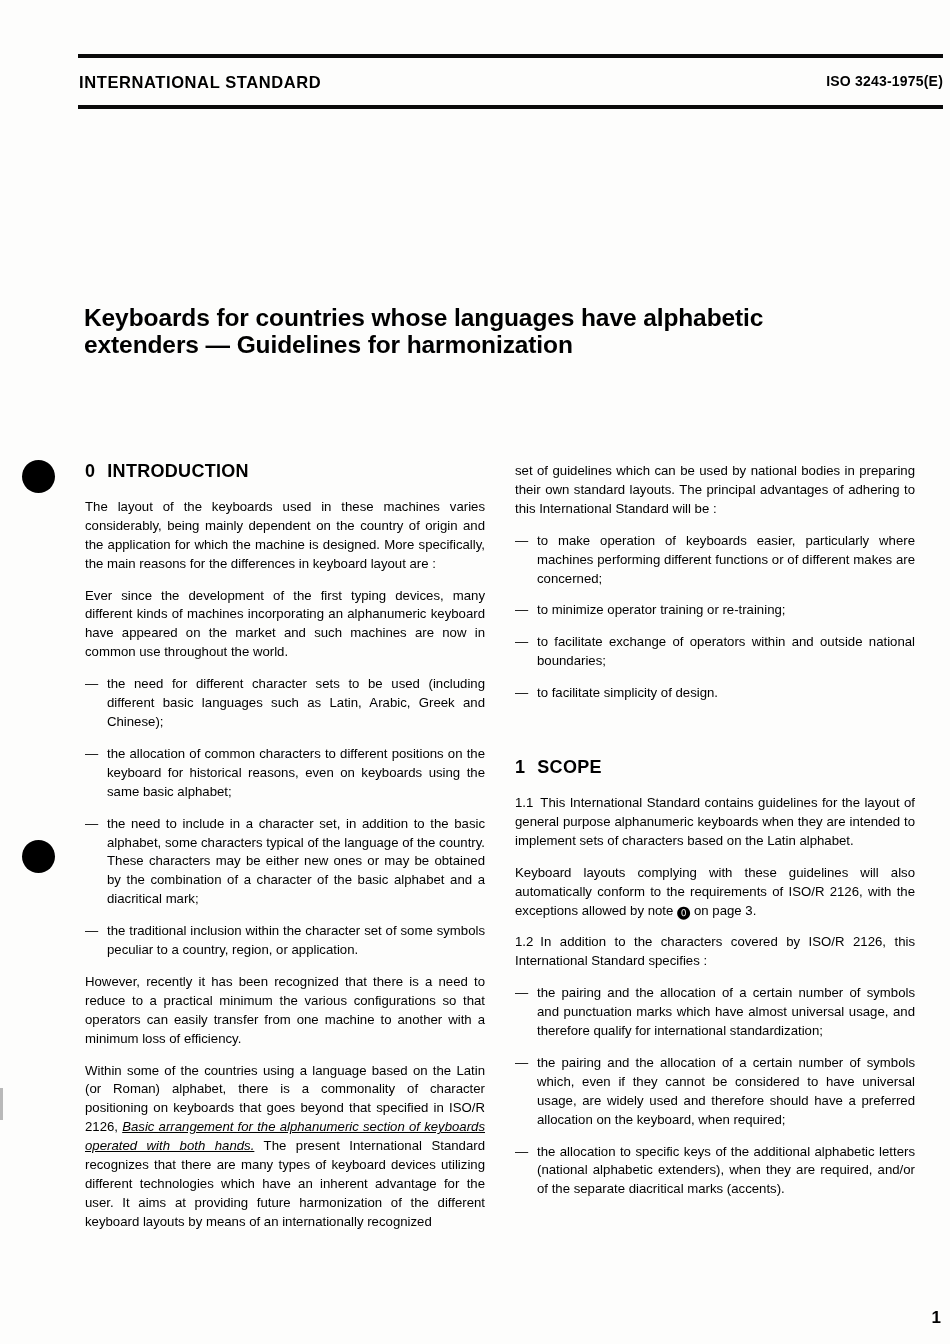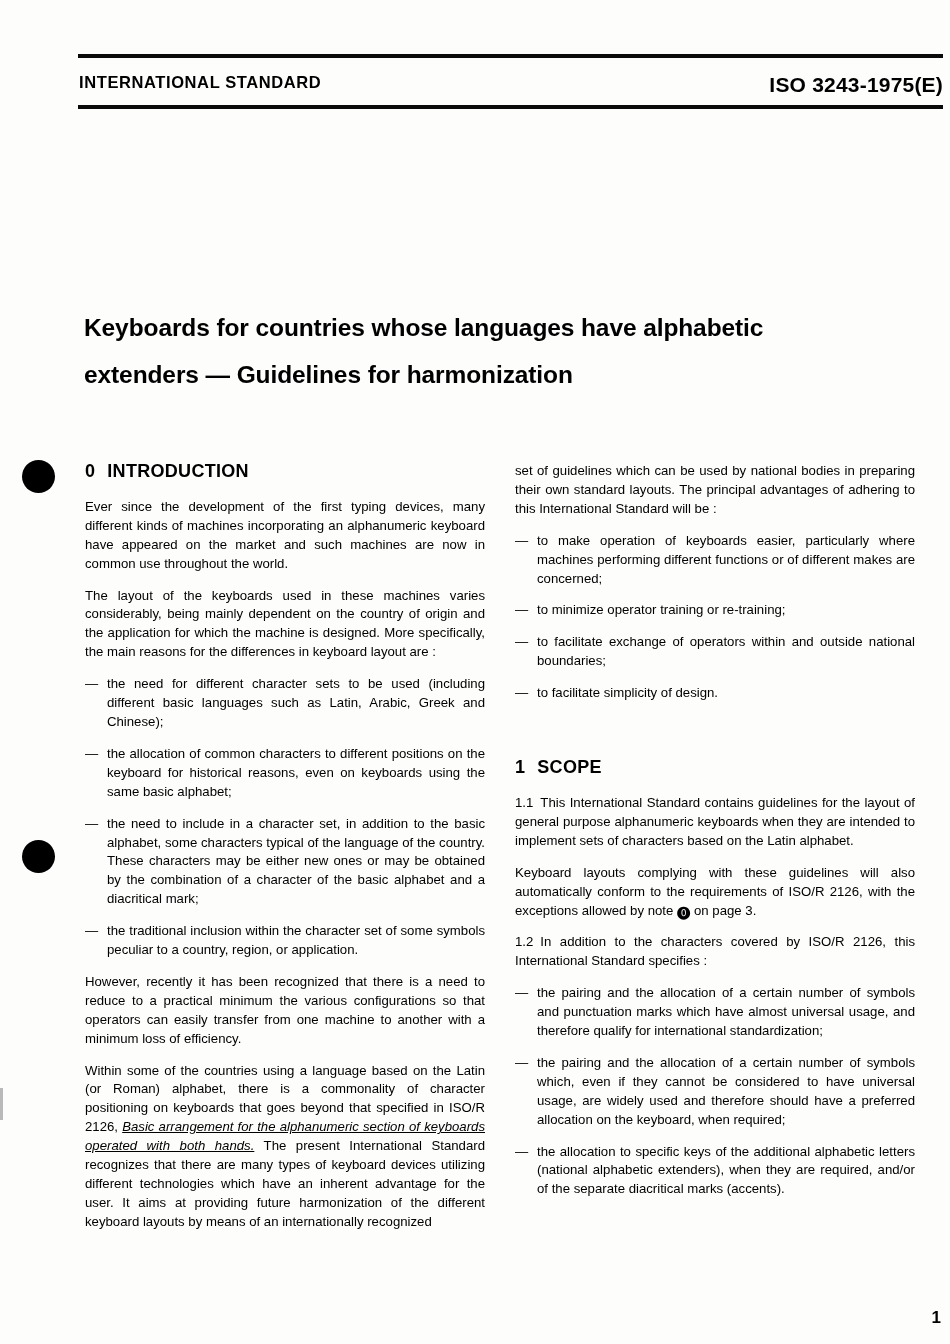--- a/index.html
+++ b/index.html
@@ -47,36 +47,36 @@
     font-size: 16.5px;
     font-weight: bold;
     letter-spacing: 0.6px;
     line-height: 1;
     white-space: nowrap;
   }
   .hdr-right {
     position: absolute;
     right: 7px;
     top: 74px;
-    font-size: 21px;
+    font-size: 14px;
     font-weight: bold;
     letter-spacing: 0.2px;
     line-height: 1;
     white-space: nowrap;
   }
 
   
   .doc-title {
     position: absolute;
     left: 84px;
     top: 288px;
     width: 800px;
     font-size: 24.5px;
     font-weight: bold;
-    line-height: 47px;
+    line-height: 27px;
     letter-spacing: -0.1px;
   }
 
   
   .margin-dot {
     position: absolute;
     width: 33px;
     height: 33px;
     border-radius: 50%;
     background: #000;
@@ -173,22 +173,22 @@
   <div class="margin-dot d1"></div>
   <div class="margin-dot d2"></div>
   <div class="edge-tick"></div>
 
   <div class="col col-left">
 
     <p class="sec-head">
       <span class="num">0</span><span>INTRODUCTION</span>
     </p>
 
+    <p>The layout of the keyboards used in these machines varies considerably, being mainly dependent on the country of origin and the application for which the machine is designed. More specifically, the main reasons for the differences in keyboard layout are :</p>
     <p>Ever since the development of the first typing devices, many different kinds of machines incorporating an alphanumeric keyboard have appeared on the market and such machines are now in common use throughout the world.</p>
-    <p>The layout of the keyboards used in these machines varies considerably, being mainly dependent on the country of origin and the application for which the machine is designed. More specifically, the main reasons for the differences in keyboard layout are :</p>
 
     <p class="dash-item">
       <span class="dash">—</span><span>the need for different character sets to be used (including different basic languages such as Latin, Arabic, Greek and Chinese);</span>
     </p>
     <p class="dash-item">
       <span class="dash">—</span><span>the allocation of common characters to different positions on the keyboard for historical reasons, even on keyboards using the same basic alphabet;</span>
     </p>
     <p class="dash-item">
       <span class="dash">—</span><span>the need to include in a character set, in addition to the basic alphabet, some characters typical of the language of the country. These characters may be either new ones or may be obtained by the combination of a character of the basic alphabet and a diacritical mark;</span>
     </p>

